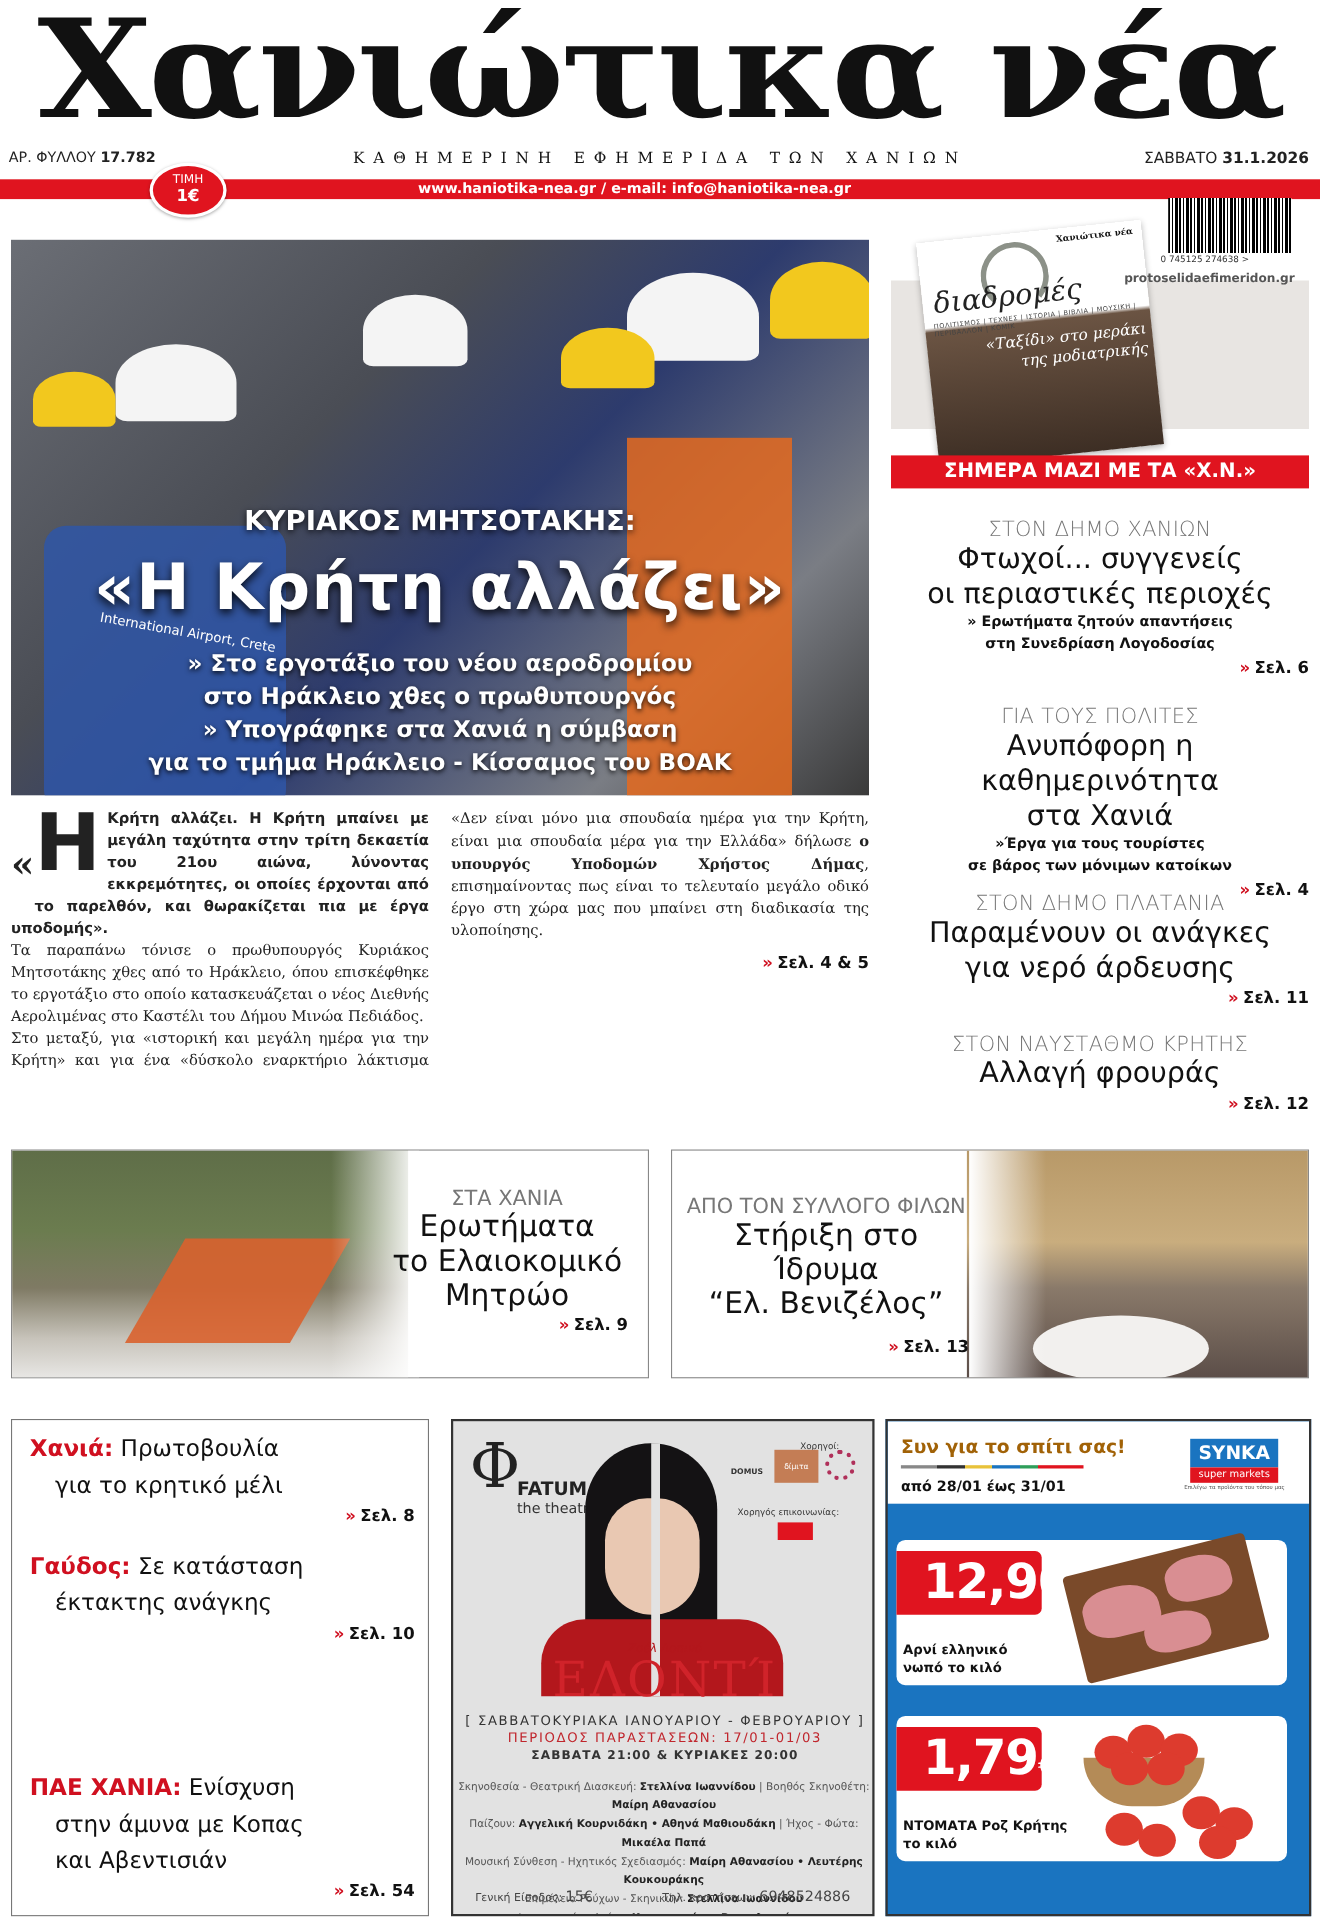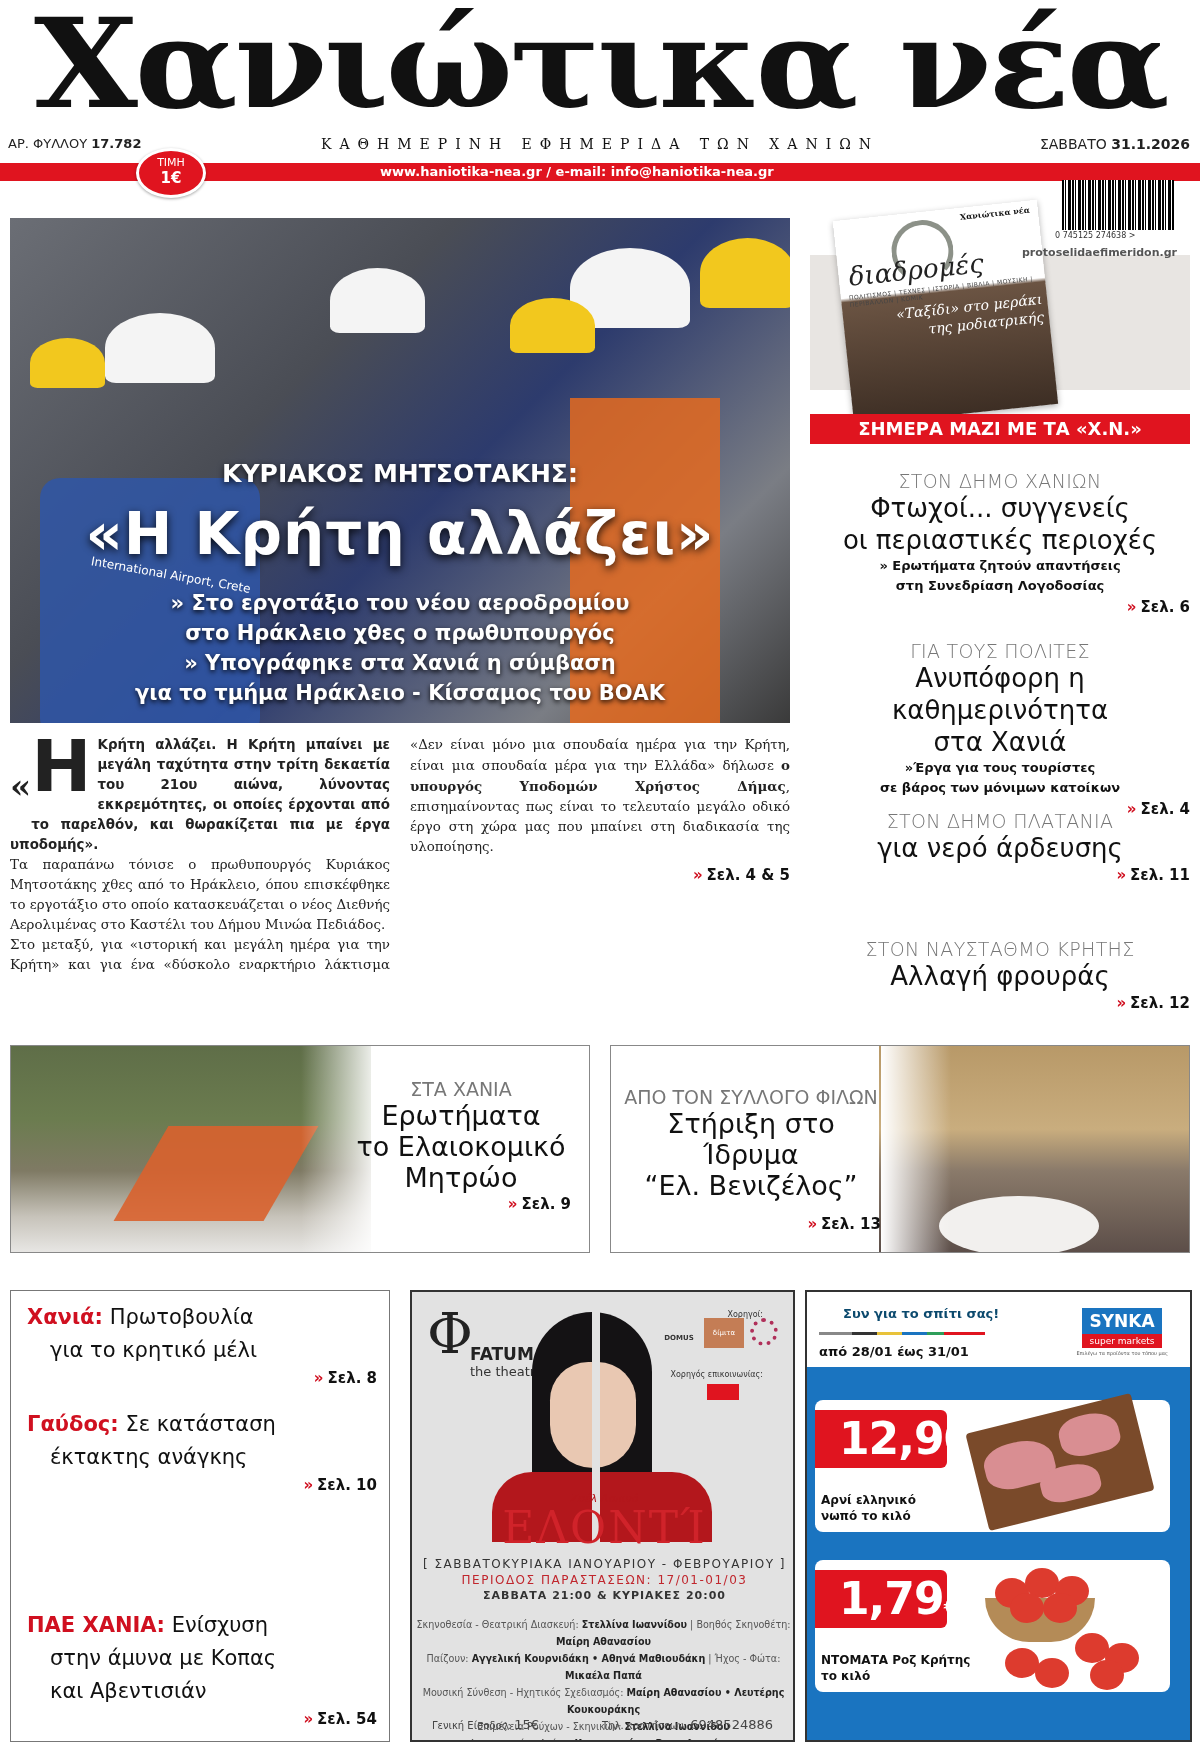--- a/index.html
+++ b/index.html
@@ -105,21 +105,21 @@
   .th-l3 { position: absolute; left: 0; top: 297px; width: 385px; text-align: center; font-size: 11px; letter-spacing: 1px; font-weight: bold; color: #333; }
   .credits { position: absolute; left: 4px; top: 324px; width: 375px; text-align: center; font-size: 9.6px; line-height: 17px; color: #555; }
   .credits b { color: #222; }
   .th-foot-l { position: absolute; left: 20px; bottom: 8px; font-size: 10px; color: #444; }
   .th-foot-l span, .th-foot-r span { font-size: 13px; }
   .th-foot-r { position: absolute; right: 20px; bottom: 8px; font-size: 10px; color: #444; }
 
   
   .synka { left: 805px; top: 1290px; width: 387px; height: 452px; border: 2px solid #333; background: #1a74c0; overflow: hidden; }
   .sy-top { position: absolute; left: 0; top: 0; width: 100%; height: 75px; background: #fff; }
-  .sy-h { position: absolute; left: 12px; top: 14px; font-size: 13px; font-weight: bold; color: #0c4a6e; margin-left: 24px; }
+  .sy-h { position: absolute; left: 12px; top: 14px; font-size: 17px; font-weight: bold; color: #a16207; }
   .sy-rule { position: absolute; left: 12px; top: 40px; width: 166px; height: 3px; background: linear-gradient(90deg,#888 0 20%,#333 20% 35%,#e8c23a 35% 50%,#1a74c0 50% 65%,#2e9e5a 65% 75%,#e0141f 75% 100%); }
   .sy-d { position: absolute; left: 12px; top: 52px; font-size: 13px; font-weight: bold; color: #111; }
   .sy-logo { position: absolute; right: 28px; top: 16px; width: 80px; height: 26px; background: #1a74c0; color: #fff; font-weight: bold; font-size: 17px; text-align: center; line-height: 26px; }
   .sy-logo2 { position: absolute; right: 28px; top: 42px; width: 80px; height: 14px; background: #e0141f; color: #fff; font-size: 9px; text-align: center; line-height: 14px; }
   .sy-tag { position: absolute; right: 22px; top: 58px; font-size: 5px; color: #555; }
   .card { position: absolute; left: 8px; width: 355px; height: 132px; background: #fff; border-radius: 8px; }
   .card1 { top: 108px; }
   .card2 { top: 268px; }
   .pricetag { position: absolute; left: 0; top: 10px; width: 132px; height: 58px; background: #e0141f; color: #fff; font-weight: bold; font-size: 44px; line-height: 58px; padding-left: 24px; border-radius: 0 6px 6px 0; letter-spacing: -1px; }
   .pricetag small { font-size: 22px; font-weight: normal; }
@@ -204,20 +204,21 @@
 <div class="rstory" style="top:640px;">
   <div class="rk">ΓΙΑ ΤΟΥΣ ΠΟΛΙΤΕΣ</div>
   <div class="rt">Ανυπόφορη η καθημερινότητα</div>
   <div class="rt">στα Χανιά</div>
   <div class="rs">»Έργα για τους τουρίστες</div>
   <div class="rs">σε βάρος των μόνιμων κατοίκων</div>
   <span class="pgref"><span class="arr">»</span><span>Σελ. 4</span></span>
 </div>
 <div class="rstory" style="top:810px;">
   <div class="rk">ΣΤΟΝ ΔΗΜΟ ΠΛΑΤΑΝΙΑ</div>
+  <div class="rt">Παραμένουν οι ανάγκες</div>
   <div class="rt">για νερό άρδευσης</div>
   <span class="pgref"><span class="arr">»</span><span>Σελ. 11</span></span>
 </div>
 <div class="rstory" style="top:938px;">
   <div class="rk">ΣΤΟΝ ΝΑΥΣΤΑΘΜΟ ΚΡΗΤΗΣ</div>
   <div class="rt">Αλλαγή φρουράς</div>
   <span class="pgref"><span class="arr">»</span><span>Σελ. 12</span></span>
 </div>
 
 <div class="fbox fb1">

